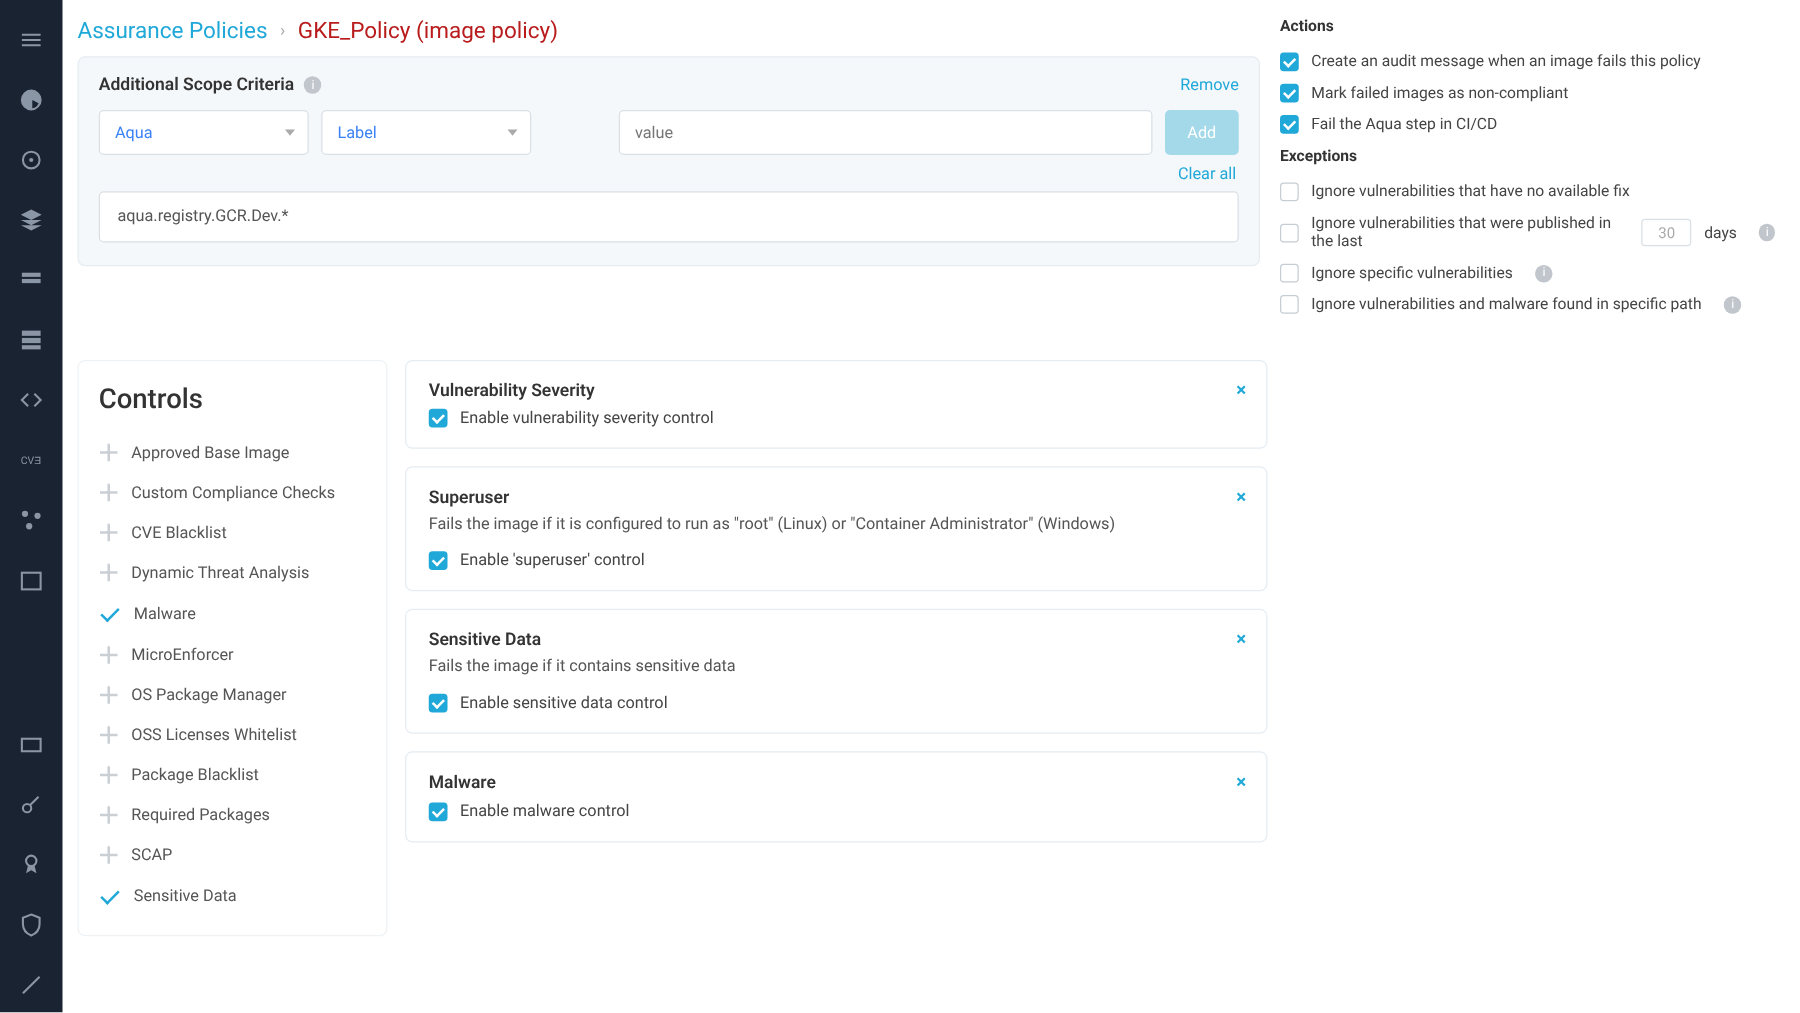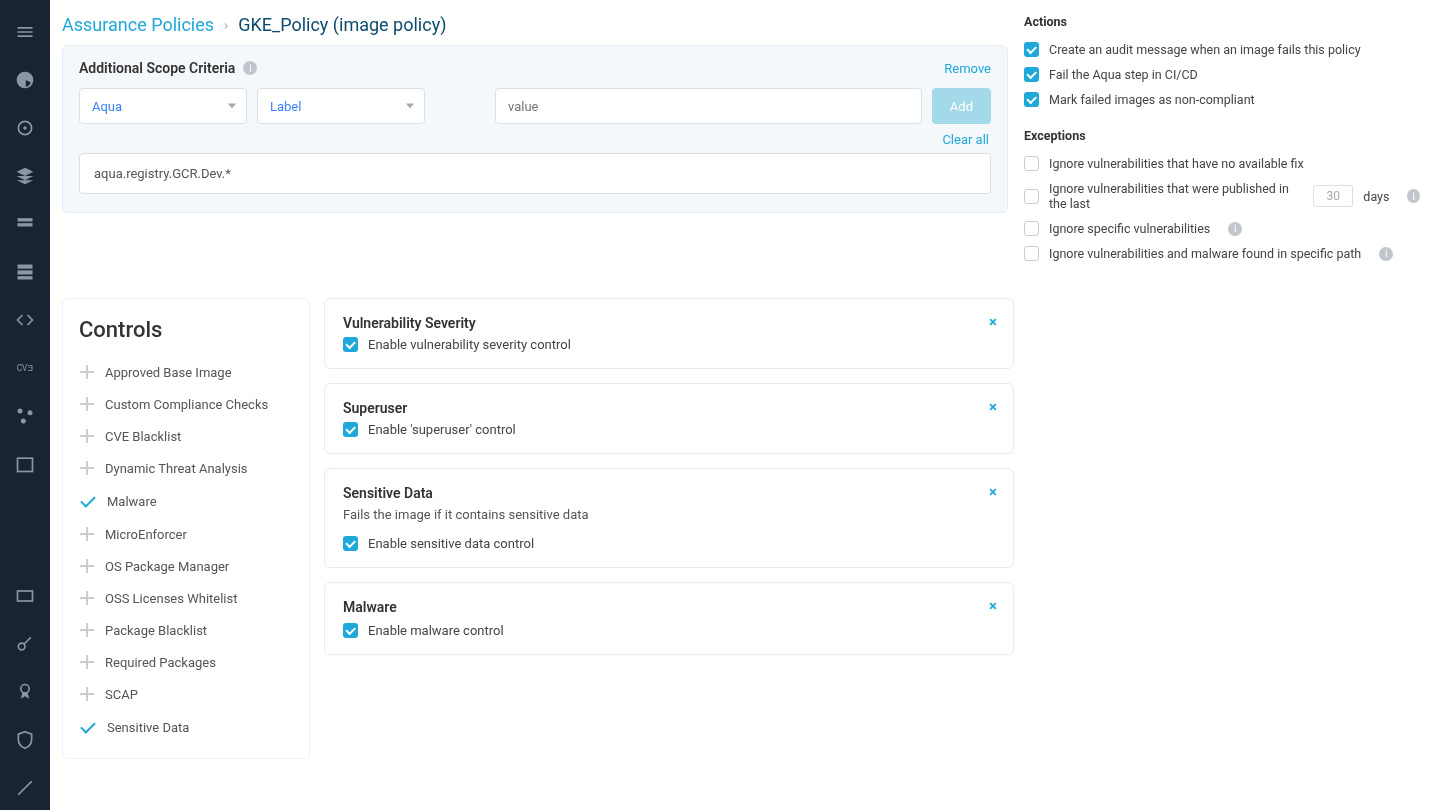--- a/index.html
+++ b/index.html
@@ -5,21 +5,21 @@
 *{box-sizing:border-box;margin:0;padding:0;font-family:-apple-system,BlinkMacSystemFont,'Segoe UI',Roboto,sans-serif}
 body{background:#fff;color:#333;font-size:13px;display:flex;width:1440px;height:810px;overflow:hidden}
 .sidenav{width:50px;background:#1a2332;display:flex;flex-direction:column;align-items:center;padding-top:10px;gap:4px;flex-shrink:0}
 .sidenav-item{width:50px;height:44px;display:flex;align-items:center;justify-content:center;cursor:pointer}
 .sidenav-item svg{width:20px;height:20px;fill:#8a95a5}
 .sidenav-spacer{flex:1}
 .main{flex:1;display:flex;flex-direction:column;overflow:auto}
 .breadcrumb{padding:14px 20px 10px 12px;display:flex;align-items:center;gap:10px;font-size:18px}
 .breadcrumb a{color:#1fa8d8;text-decoration:none}
 .breadcrumb .chev{color:#aaa;font-size:14px}
-.breadcrumb .current{color:#0c4a6e}
+.breadcrumb .current{color:#b91c1c}
 .scope-block{margin:0 12px 0 12px;background:#f5f8fb;border:1px solid #e5ecf2;border-radius:6px;padding:14px 16px 18px 16px}
 .scope-head{display:flex;align-items:center;margin-bottom:12px}
 .scope-title{font-size:14px;color:#333;font-weight:600}
 .info-icon{display:inline-flex;width:14px;height:14px;border-radius:50%;background:#c0c6cc;color:#fff;font-size:10px;align-items:center;justify-content:center;margin-left:8px}
 .remove-link{margin-left:auto;color:#1fa8d8;cursor:pointer;font-size:13px}
 .scope-row{display:flex;gap:10px;align-items:center}
 .sel{position:relative;background:#fff;border:1px solid #d9e0e6;border-radius:4px;height:36px;display:flex;align-items:center;padding:0 28px 0 12px;font-size:13px;color:#3b82f6;min-width:168px;cursor:pointer}
 .sel::after{content:'';position:absolute;right:10px;top:50%;width:0;height:0;border-left:4px solid transparent;border-right:4px solid transparent;border-top:5px solid #aaa;transform:translateY(-50%)}
 .val-input{flex:1;background:#fff;border:1px solid #d9e0e6;border-radius:4px;height:36px;padding:0 12px;font-size:13px;color:#555;margin-left:60px}
 .add-btn{background:#a3d9e8;color:#fff;border:none;border-radius:4px;height:36px;padding:0 18px;font-size:13px;cursor:pointer}
@@ -174,27 +174,27 @@
     </div>
 
     <div class="right-panel">
       <div class="rp-title">Actions</div>
       <div class="rp-row">
           <span class="chk"></span>
           <span>Create an audit message when an image fails this policy</span>
         </div>
       <div class="rp-row">
           <span class="chk"></span>
+          <span>Mark failed images as non-compliant</span>
+        </div>
+      <div class="rp-row">
+          <span class="chk"></span>
           <span>Fail the Aqua step in CI/CD</span>
         </div>
-      <div class="rp-row">
-          <span class="chk"></span>
-          <span>Mark failed images as non-compliant</span>
-        </div>
-      <div class="rp-title" style="margin-top:16px">Exceptions</div>
+      <div class="rp-title" style="margin-top:6px">Exceptions</div>
       <div class="rp-row">
           <span class="chk empty"></span>
           <span>Ignore vulnerabilities that have no available fix</span>
         </div>
       <div class="rp-row">
           <span class="chk empty"></span>
           <span>Ignore vulnerabilities that were published in the last</span>
           <input class="num-input" value="30" style="">
           <span>days</span>
           <span class="info-icon">i</span>
@@ -273,20 +273,21 @@
         <div class="card-title">Vulnerability Severity</div>
         <div class="chk-row">
             <span class="chk"></span>
             <span>Enable vulnerability severity control</span>
           </div>
       </div>
 
       <div class="card">
         <span class="card-close">×</span>
         <div class="card-title">Superuser</div>
+        <div class="card-desc">Fails the image if it is configured to run as "root" (Linux) or "Container Administrator" (Windows)</div>
         <div class="chk-row">
             <span class="chk"></span>
             <span>Enable 'superuser' control</span>
           </div>
       </div>
 
       <div class="card">
         <span class="card-close">×</span>
         <div class="card-title">Sensitive Data</div>
         <div class="card-desc">Fails the image if it contains sensitive data</div>

